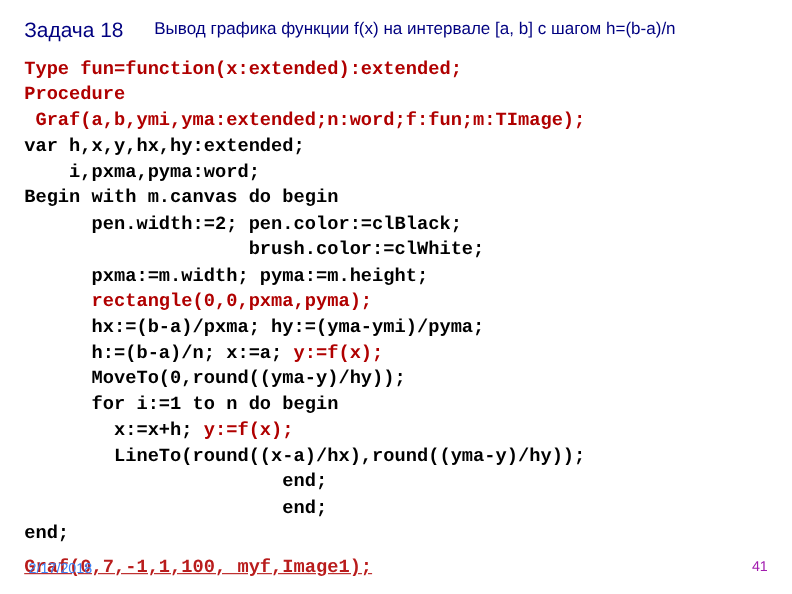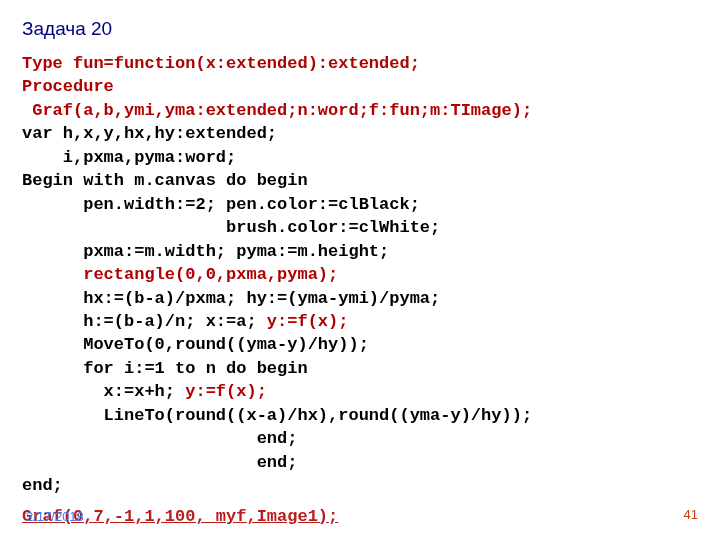--- a/index.html
+++ b/index.html
@@ -68,31 +68,32 @@
   .footer .call {
     color: #b91c1c;
     white-space: pre;
     text-decoration: underline;
   }
   .page-num {
     position: absolute;
     right: 22px;
     bottom: 18px;
     font-size: 13px;
-    color: #c2410c;
+    color: #a21caf;
     font-family: Arial, sans-serif;
     font-weight: 400;
   }
 </style>
 </head>
 <body>
 
 <div class="slide">
   <div class="header">
-    <div class="task-label">Задача 20</div>
+    <div class="task-label">Задача 18</div>
+    <div class="subtitle">Вывод графика функции f(x) на интервале [a, b] с шагом h=(b-a)/n</div>
   </div>
 
   <pre class="code"><span class="red">Type fun=function(x:extended):extended;</span>
 <span class="red">Procedure</span>
 <span class="red"> Graf(a,b,ymi,yma:extended;n:word;f:fun;m:TImage);</span>
 <span>var h,x,y,hx,hy:extended;</span>
 <span>    i,pxma,pyma:word;</span>
 <span>Begin with m.canvas do begin</span>
 <span>      pen.width:=2; pen.color:=clBlack;</span>
 <span>                    brush.color:=clWhite;</span>

